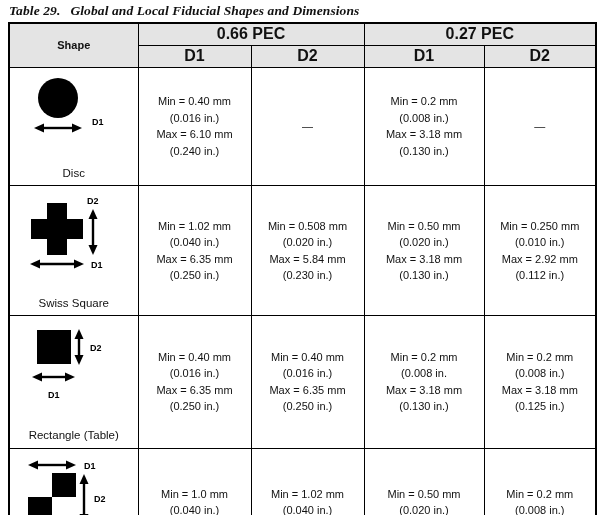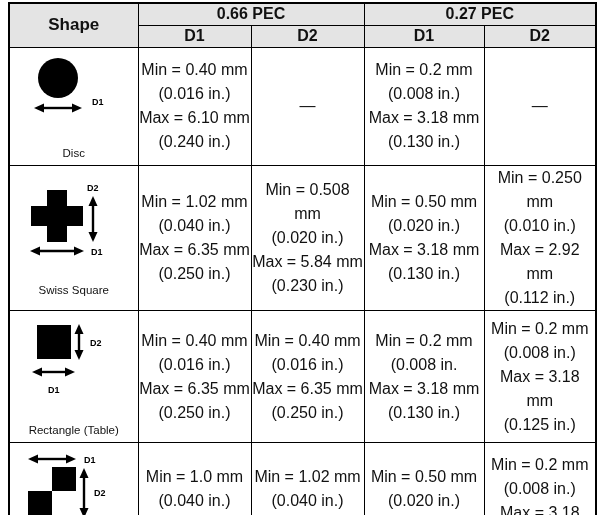--- a/index.html
+++ b/index.html
@@ -6,39 +6,42 @@
   html,body { width:603px; height:515px; background:#ffffff; color:#111;
     font-family:"Liberation Sans", sans-serif; }
   .page { width:603px; height:515px; padding:2px 8px 3px 8px; }
   .title-line { font-family:"Liberation Serif", serif; font-style:italic; font-weight:bold;
     font-size:13.5px; letter-spacing:0.1px; margin:1px 0 3px 1px; white-space:nowrap; }
   .title-label { margin-right:10px; }
   table.fid { border-collapse:collapse; table-layout:fixed; width:587px; border:2px solid #000; }
   th, td { border:1px solid #000; }
   thead th { background:#e4e4e4; font-size:16px; font-weight:bold; height:22px;
     text-align:center; vertical-align:middle; }
-  th.shape-th { font-size:17px; }
-  td.cell { text-align:center; vertical-align:middle; font-size:16px; line-height:1.5;
+  th.shape-th { font-size:11px; }
+  td.cell { text-align:center; vertical-align:middle; font-size:11px; line-height:1.5;
     white-space:pre-line; }
   td.shape-cell { text-align:center; vertical-align:middle; padding:6px 2px 5px 2px; }
   .caption { font-size:11.5px; line-height:1.25; margin-top:18px; }
   .row-disc td { height:102px; }
   .row-cross td { height:111px; }
   .row-rect td { height:114px; }
   .row-dbox td { height:120px; }
   svg text { font-family:"Liberation Sans", sans-serif; font-weight:bold; font-size:9px; fill:#000; }
   svg .shape { fill:#000; }
   svg .arrow-line { stroke:#000; stroke-width:2.4; }
   svg .arrow-head { fill:#000; }
 </style>
 </head>
 <body>
 
 <div class="page">
 
+  <div class="title-line">
+    <span class="title-label">Table 29.</span><span>Global and Local Fiducial Shapes and Dimensions</span>
+  </div>
 
   <table class="fid">
     <colgroup>
       <col style="width:129px">
         <col style="width:113px">
         <col style="width:113px">
       <col style="width:120px">
         <col style="width:112px">
     </colgroup>
     <thead>

